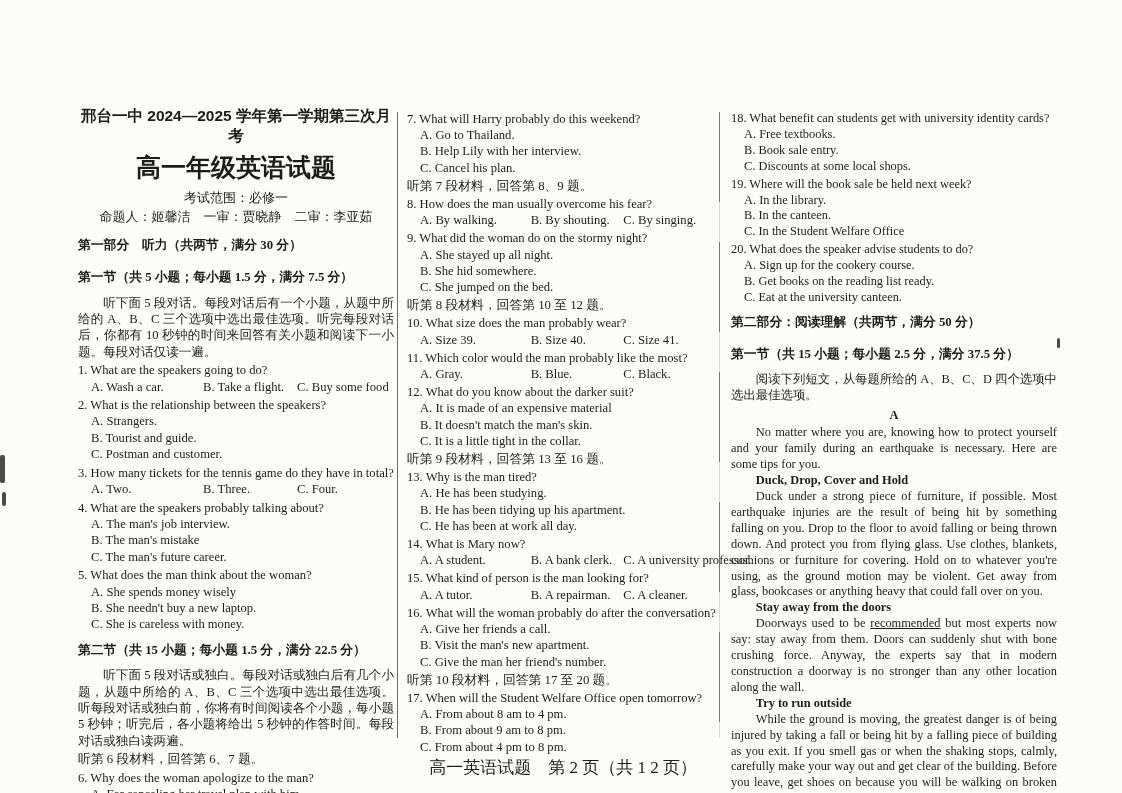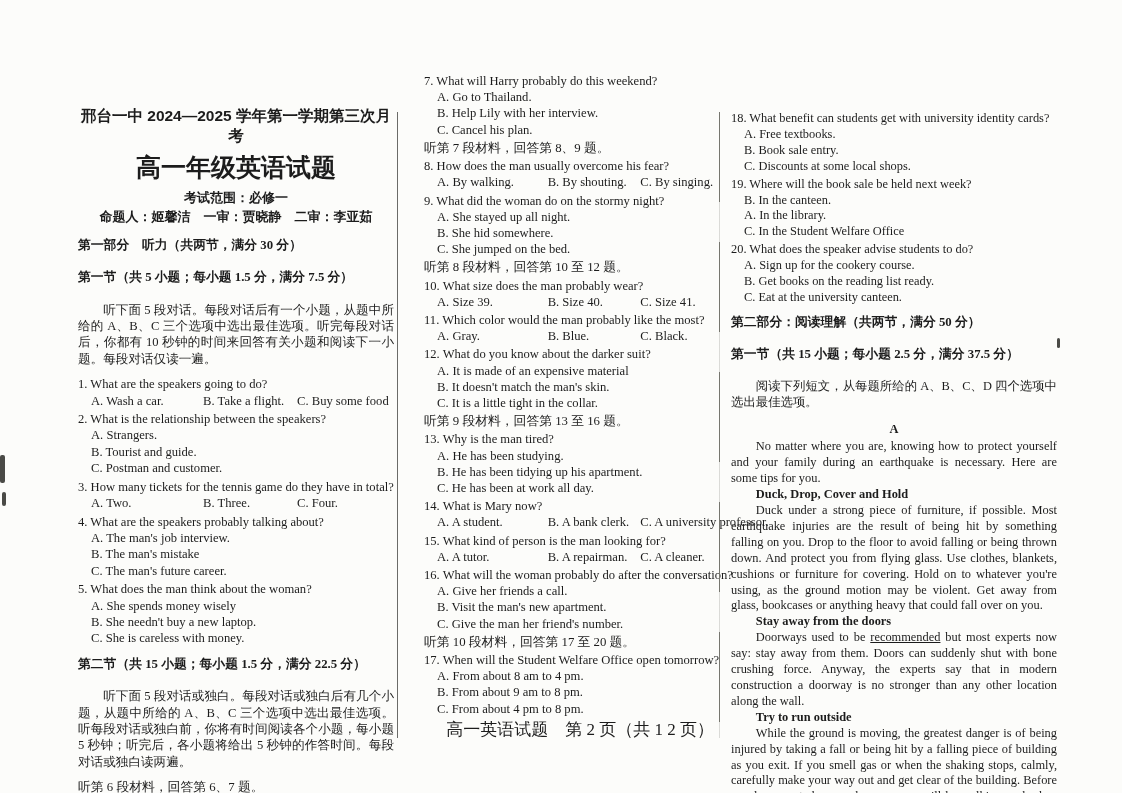--- a/index.html
+++ b/index.html
@@ -10,34 +10,34 @@
     font-family:"Liberation Serif","DejaVu Serif",serif;
     color:#1c1c1c;
     overflow:hidden;
   }
   .col{
     position:absolute;
     display:flex;flex-direction:column;
     font-size:12.6px;line-height:16.4px;
   }
   #col1{left:78px;top:106px;width:316px;height:634px;}
-  #col2{left:424px;top:110px;width:312px;height:628px;line-height:16.2px;justify-content:flex-end;}
+  #col2{left:407px;top:110px;width:312px;height:628px;line-height:16.2px;}
   #col3{left:731px;top:110px;width:326px;height:628px;font-size:12.4px;line-height:15.9px;}
   .divider{
     position:absolute;top:112px;height:626px;width:1px;
     background:#6b6b68;
   }
   #divider1{left:397px;}
   #divider2{left:719px;background:repeating-linear-gradient(#76766f 0 90px, rgba(118,118,111,.25) 90px 130px);}
   .title1{font-weight:bold;text-align:center;font-size:15.5px;line-height:20px;margin:0 0 4px;font-family:"Liberation Sans","DejaVu Sans",sans-serif;}
   .title2{font-weight:bold;text-align:center;font-size:25px;line-height:30px;margin:2px 0 8px;font-family:"Liberation Sans","DejaVu Sans",sans-serif;}
-  .center-bold{font-weight:bold;text-align:center;margin:0 0 3px;font-size:13px;}
+  .center-bold{font-weight:normal;text-align:center;margin:0 0 3px;font-size:13px;}
   .cn-heading{font-weight:bold;margin:8px 0;font-size:12.8px;}
   .cn-note{font-weight:normal;margin:1px 0;font-size:12.8px;}
-  .cn-para{text-indent:2em;text-align:justify;margin:8px 0;}
+  .cn-para{text-indent:2em;text-align:justify;margin:1px 0;}
   .q{margin:1px 0;}
   .q-line{padding-left:14px;text-indent:-14px;}
   .opt{padding-left:13px;}
   .opt-row{display:flex;padding-left:13px;}
   .opt-row .o1{flex:0 0 37%;}
   .opt-row .o2{flex:0 0 31%;}
   .opt-row .o3{flex:1 1 auto;white-space:nowrap;}
   .passage-label{text-align:center;font-weight:bold;margin:3px 0 2px;}
   .en-h{font-weight:bold;text-indent:2em;text-align:left;margin:0;}
   .en-para{text-indent:2em;text-align:justify;margin:0;}
@@ -191,22 +191,22 @@
   <div class="divider" id="divider2"></div>
   <div class="col" id="col3">
       <div class="q">
         <div class="q-line">18. What benefit can students get with university identity cards?</div>
         <div class="opt">A. Free textbooks.</div>
         <div class="opt">B. Book sale entry.</div>
         <div class="opt">C. Discounts at some local shops.</div>
       </div>
       <div class="q">
         <div class="q-line">19. Where will the book sale be held next week?</div>
+        <div class="opt">A. In the library.</div>
         <div class="opt">B. In the canteen.</div>
-        <div class="opt">A. In the library.</div>
         <div class="opt">C. In the Student Welfare Office</div>
       </div>
       <div class="q">
         <div class="q-line">20. What does the speaker advise students to do?</div>
         <div class="opt">A. Sign up for the cookery course.</div>
         <div class="opt">B. Get books on the reading list ready.</div>
         <div class="opt">C. Eat at the university canteen.</div>
       </div>
       <div class="cn-heading">第二部分：阅读理解（共两节，满分 50 分）</div>
       <div class="cn-heading">第一节（共 15 小题；每小题 2.5 分，满分 37.5 分）</div>

